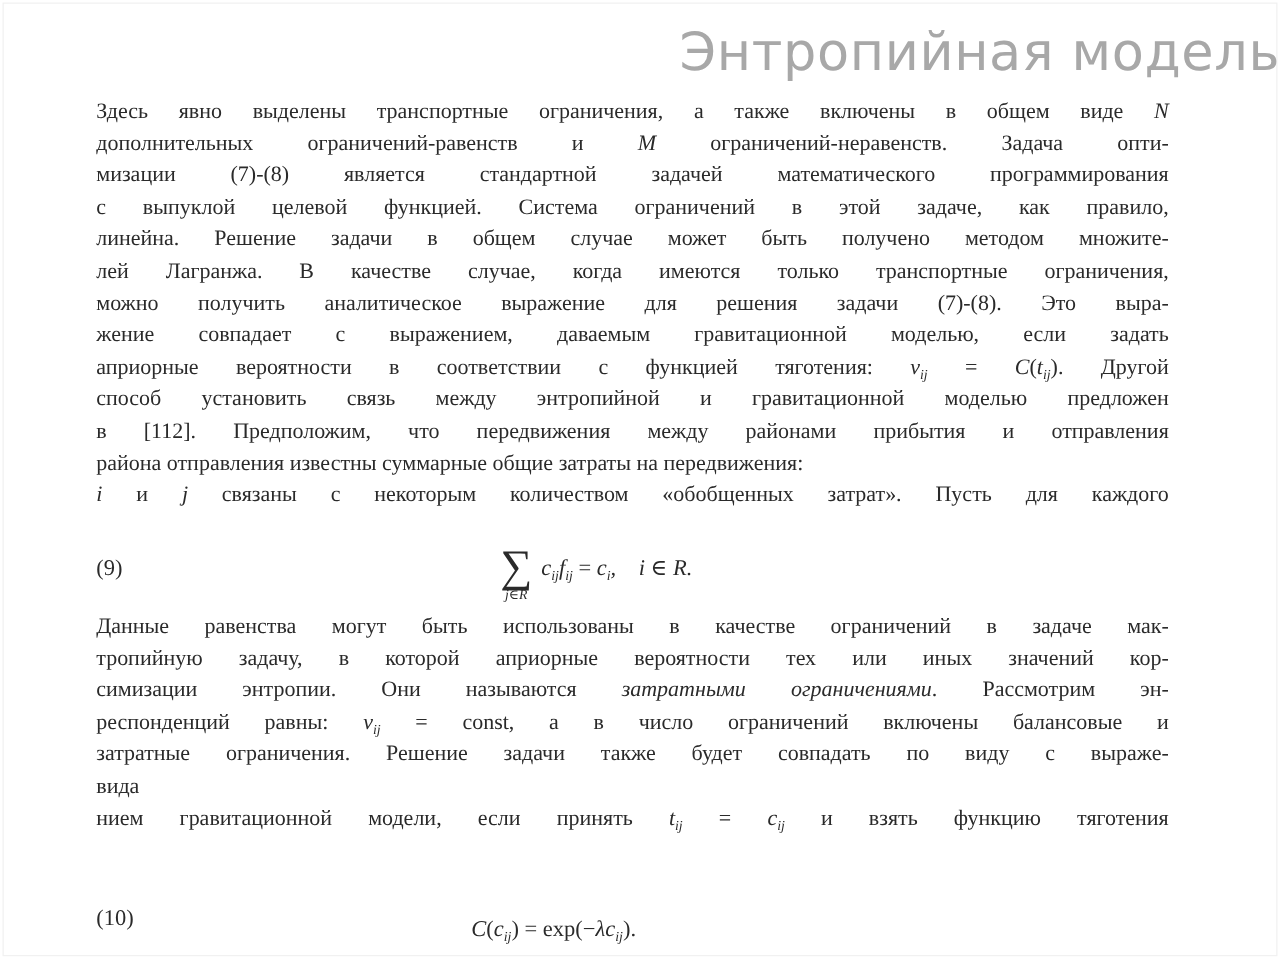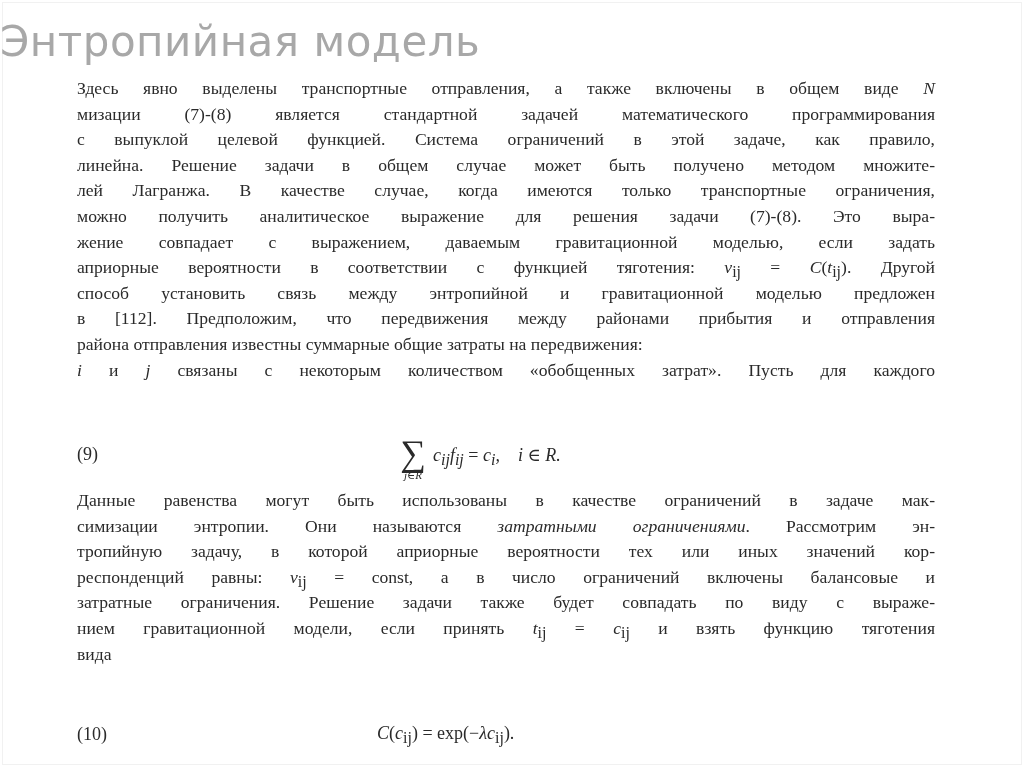--- a/index.html
+++ b/index.html
@@ -10,21 +10,21 @@
       font-family: "DejaVu Serif", "Liberation Serif", serif;
       color: #2b2b2b;
     }
     .slide-frame {
       position: absolute; left: 2px; top: 2px; right: 2px; bottom: 2px;
       border: 1px solid #f1f1f1;
       box-sizing: border-box;
     }
     .title {
       position: absolute; left: 0; top: 14px; width: 1024px;
-      text-align: left;
+      text-align: right;
       font-family: "DejaVu Sans", "Liberation Sans", sans-serif;
       font-size: 42px; color: #a8a8a8; letter-spacing: 0.5px;
       line-height: 56px;
     }
     .text-block {
       position: absolute; left: 77px; width: 858px;
     }
     .line {
       height: 25.6px; line-height: 25.6px;
       font-size: 17.6px;
@@ -46,32 +46,33 @@
     .eq-num { position: absolute; left: 0; }
     .eq9 { top: 435px; }
     .eq9 .eq-num { top: 9px; }
     .eq9 .eq-body { position: absolute; left: 318px; top: 0; }
     .sum-wrap { position: absolute; left: 0; top: 0; width: 36px; text-align: center; }
     .sum-sym { font-size: 36px; line-height: 36px; display: block; }
     .sum-sub { font-size: 11px; font-style: italic; display: block; margin-top: -2px; }
     .eq9 .eq-rhs { position: absolute; left: 38px; top: 9px; white-space: nowrap; font-style: italic; }
     .eq10 { top: 720px; }
     .eq10 .eq-num { top: 4px; }
-    .eq10 .eq-body { position: absolute; left: 300px; top: 3px; white-space: nowrap; }
-    sub { font-size: 16px; vertical-align: -4px; }
+    .eq10 .eq-body { position: absolute; left: 300px; top: 13px; white-space: nowrap; }
+    sub { font-size: 11px; vertical-align: -4px; font-style: italic; }
   </style>
 </head>
 <body>
 
 <div class="slide-frame"></div>
 
 <div class="title">Энтропийная модель</div>
 
 <div class="text-block para1">
-  <div class="line"><span>Здесь явно выделены транспортные отправления, а также включены в общем виде </span><i>N</i></div>
+  <div class="line"><span>Здесь явно выделены транспортные ограничения, а также включены в общем виде </span><i>N</i></div>
+  <div class="line"><span>дополнительных ограничений-равенств и </span><i>M</i><span> ограничений-неравенств. Задача опти-</span></div>
   <div class="line">мизации (7)-(8) является стандартной задачей математического программирования</div>
   <div class="line">с выпуклой целевой функцией. Система ограничений в этой задаче, как правило,</div>
   <div class="line">линейна. Решение задачи в общем случае может быть получено методом множите-</div>
   <div class="line">лей Лагранжа. В качестве случае, когда имеются только транспортные ограничения,</div>
   <div class="line">можно получить аналитическое выражение для решения задачи (7)-(8). Это выра-</div>
   <div class="line">жение совпадает с выражением, даваемым гравитационной моделью, если задать</div>
   <div class="line"><span>априорные вероятности в соответствии с функцией тяготения: </span><i>ν</i><sub>ij</sub><span> = </span><i>C</i><span>(</span><i>t</i><sub>ij</sub><span>). Другой</span></div>
   <div class="line">способ установить связь между энтропийной и гравитационной моделью предложен</div>
   <div class="line">в [112]. Предположим, что передвижения между районами прибытия и отправления</div>
   <div class="line last">района отправления известны суммарные общие затраты на передвижения:</div>
@@ -84,24 +85,24 @@
     <div class="sum-wrap">
       <span class="sum-sym">∑</span>
       <span class="sum-sub">j∈R</span>
     </div>
     <div class="eq-rhs"><span>c</span><sub>ij</sub><span>f</span><sub>ij</sub><span style="font-style:normal"> = </span><span>c</span><sub>i</sub><span style="white-space:pre">,    i ∈ R.</span></div>
   </div>
 </div>
 
 <div class="text-block para2">
   <div class="line">Данные равенства могут быть использованы в качестве ограничений в задаче мак-</div>
+  <div class="line">тропийную задачу, в которой априорные вероятности тех или иных значений кор-</div>
   <div class="line"><span>симизации энтропии. Они называются </span><i>затратными ограничениями</i><span>. Рассмотрим эн-</span></div>
-  <div class="line">тропийную задачу, в которой априорные вероятности тех или иных значений кор-</div>
   <div class="line"><span>респонденций равны: </span><i>ν</i><sub>ij</sub><span> = const, а в число ограничений включены балансовые и</span></div>
   <div class="line">затратные ограничения. Решение задачи также будет совпадать по виду с выраже-</div>
+  <div class="line last">вида</div>
   <div class="line"><span>нием гравитационной модели, если принять </span><i>t</i><sub>ij</sub><span> = </span><i>c</i><sub>ij</sub><span> и взять функцию тяготения</span></div>
-  <div class="line last">вида</div>
 </div>
 
 <div class="eq eq10">
   <span class="eq-num">(10)</span>
   <div class="eq-body"><i>C</i><span>(</span><i>c</i><sub>ij</sub><span>) = exp(−</span><i>λ</i><i>c</i><sub>ij</sub><span>).</span></div>
 </div>
 
 </body></html>

